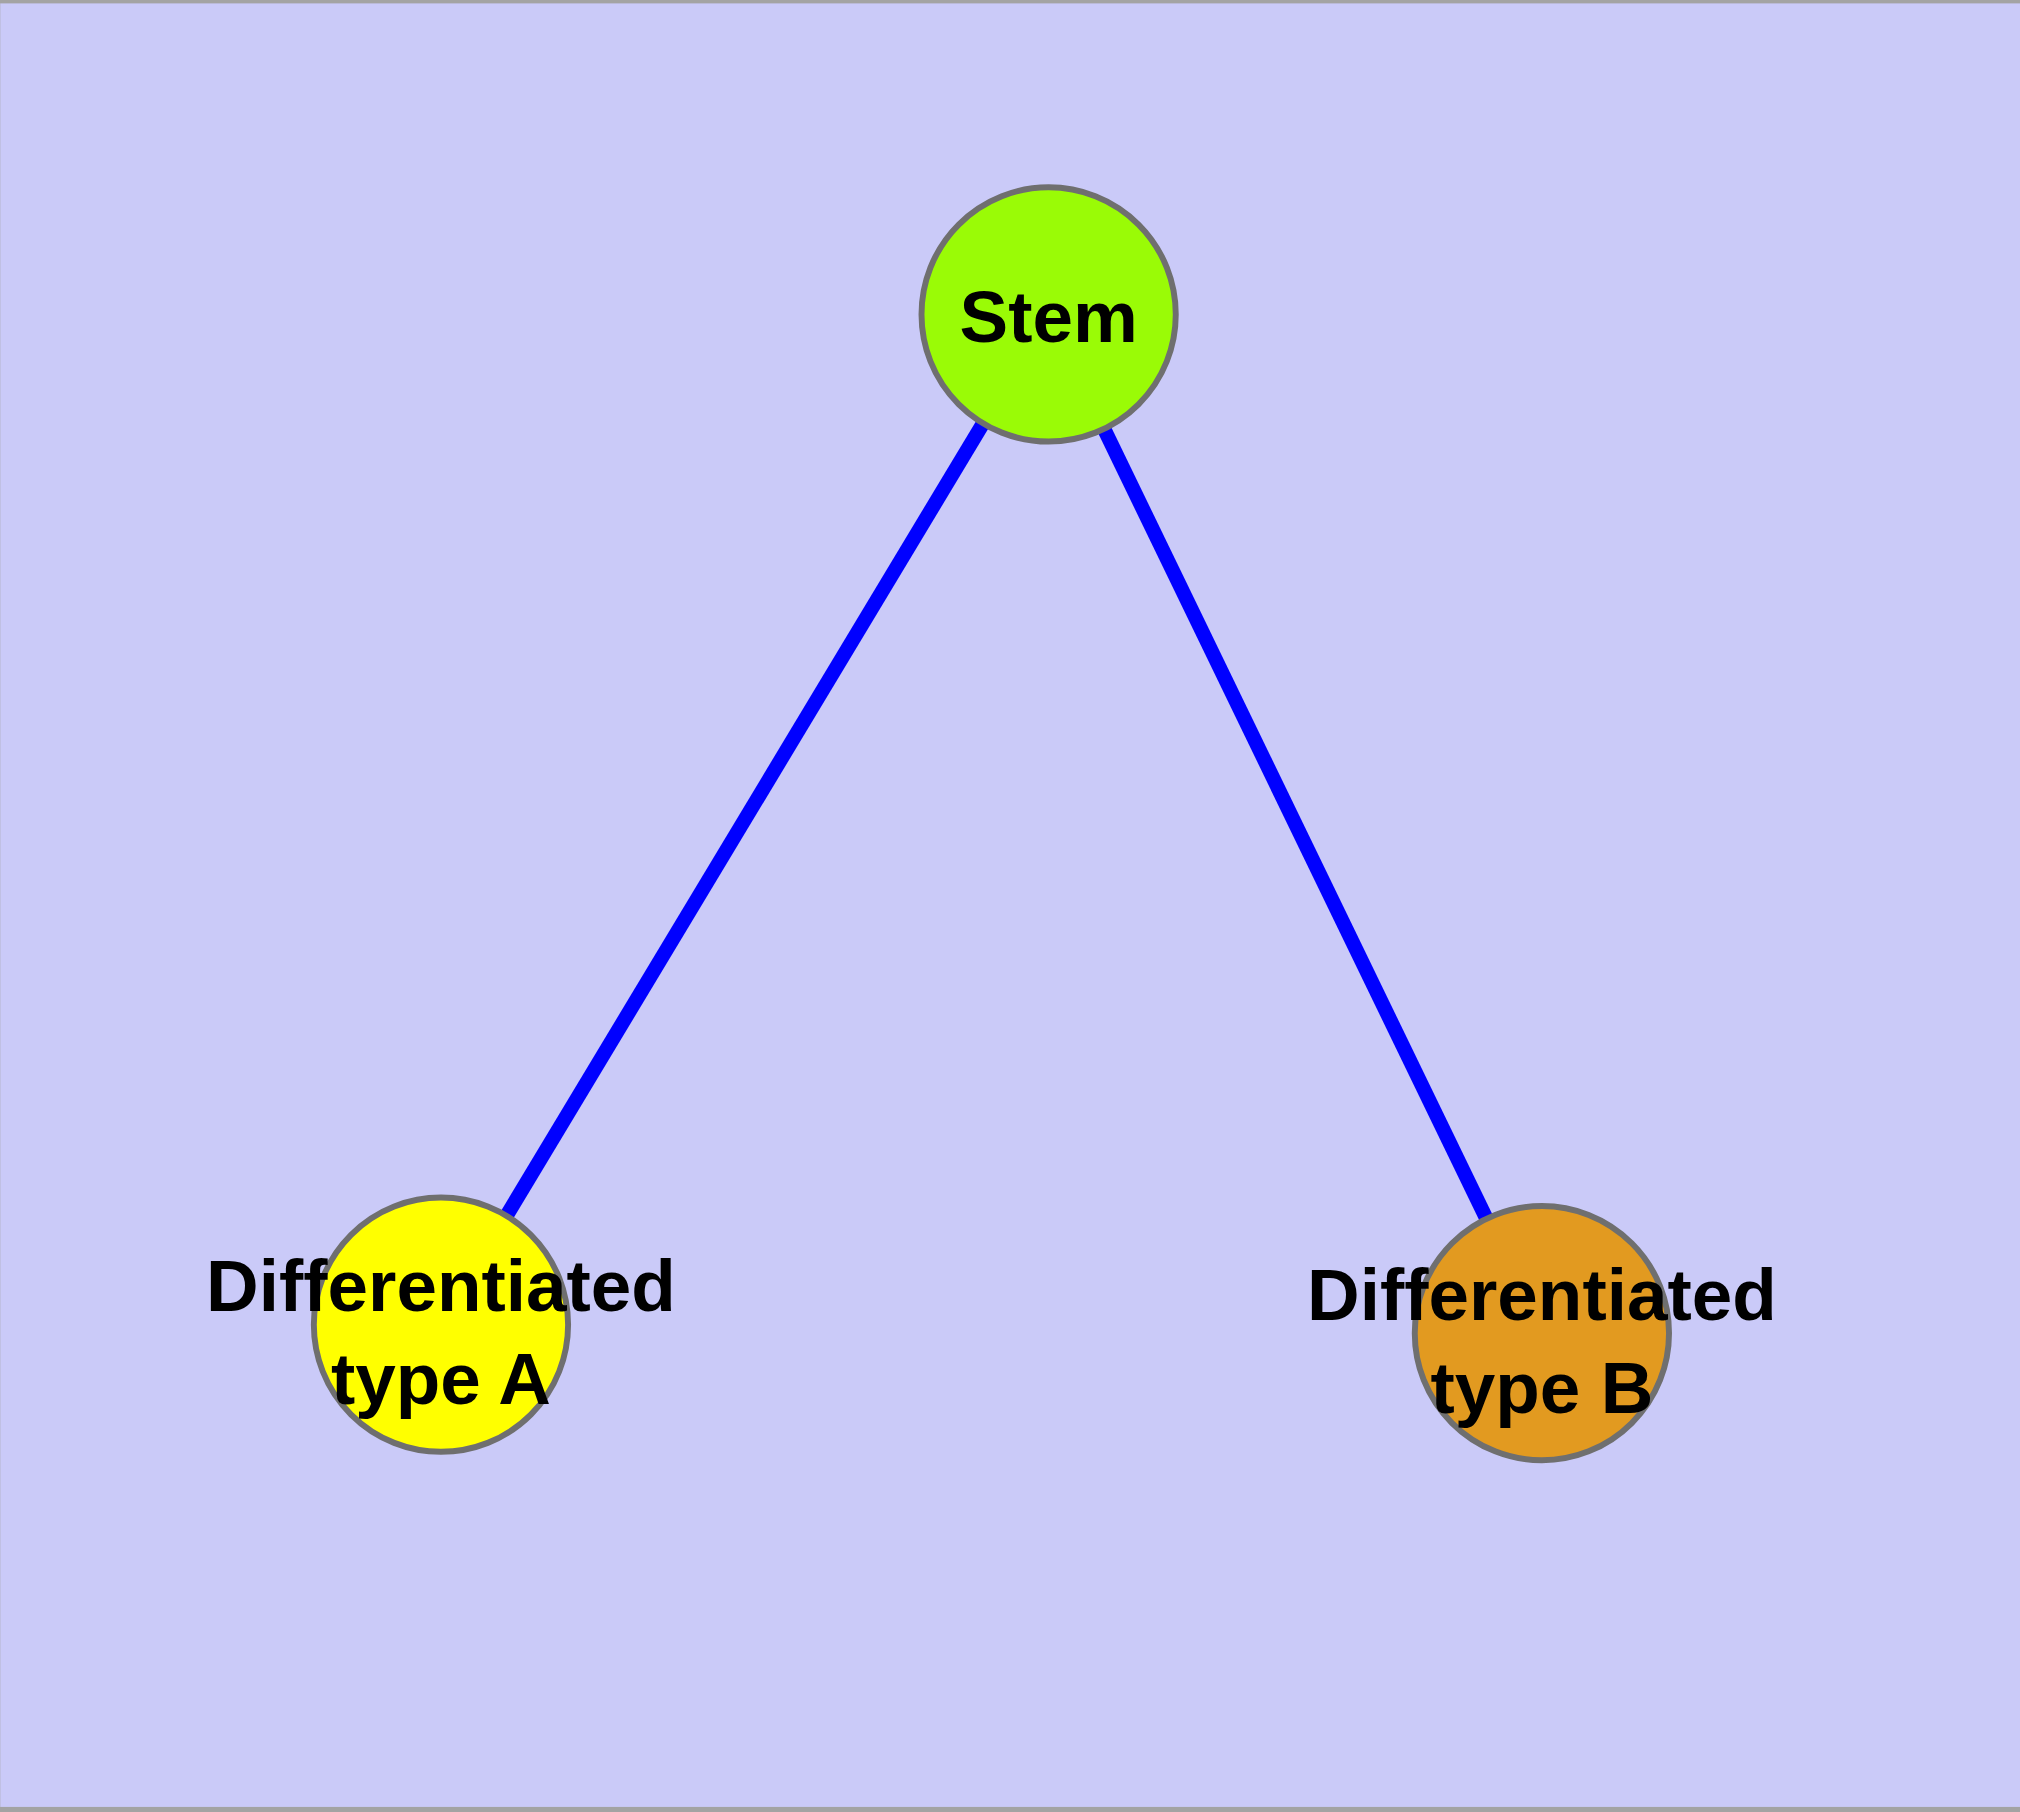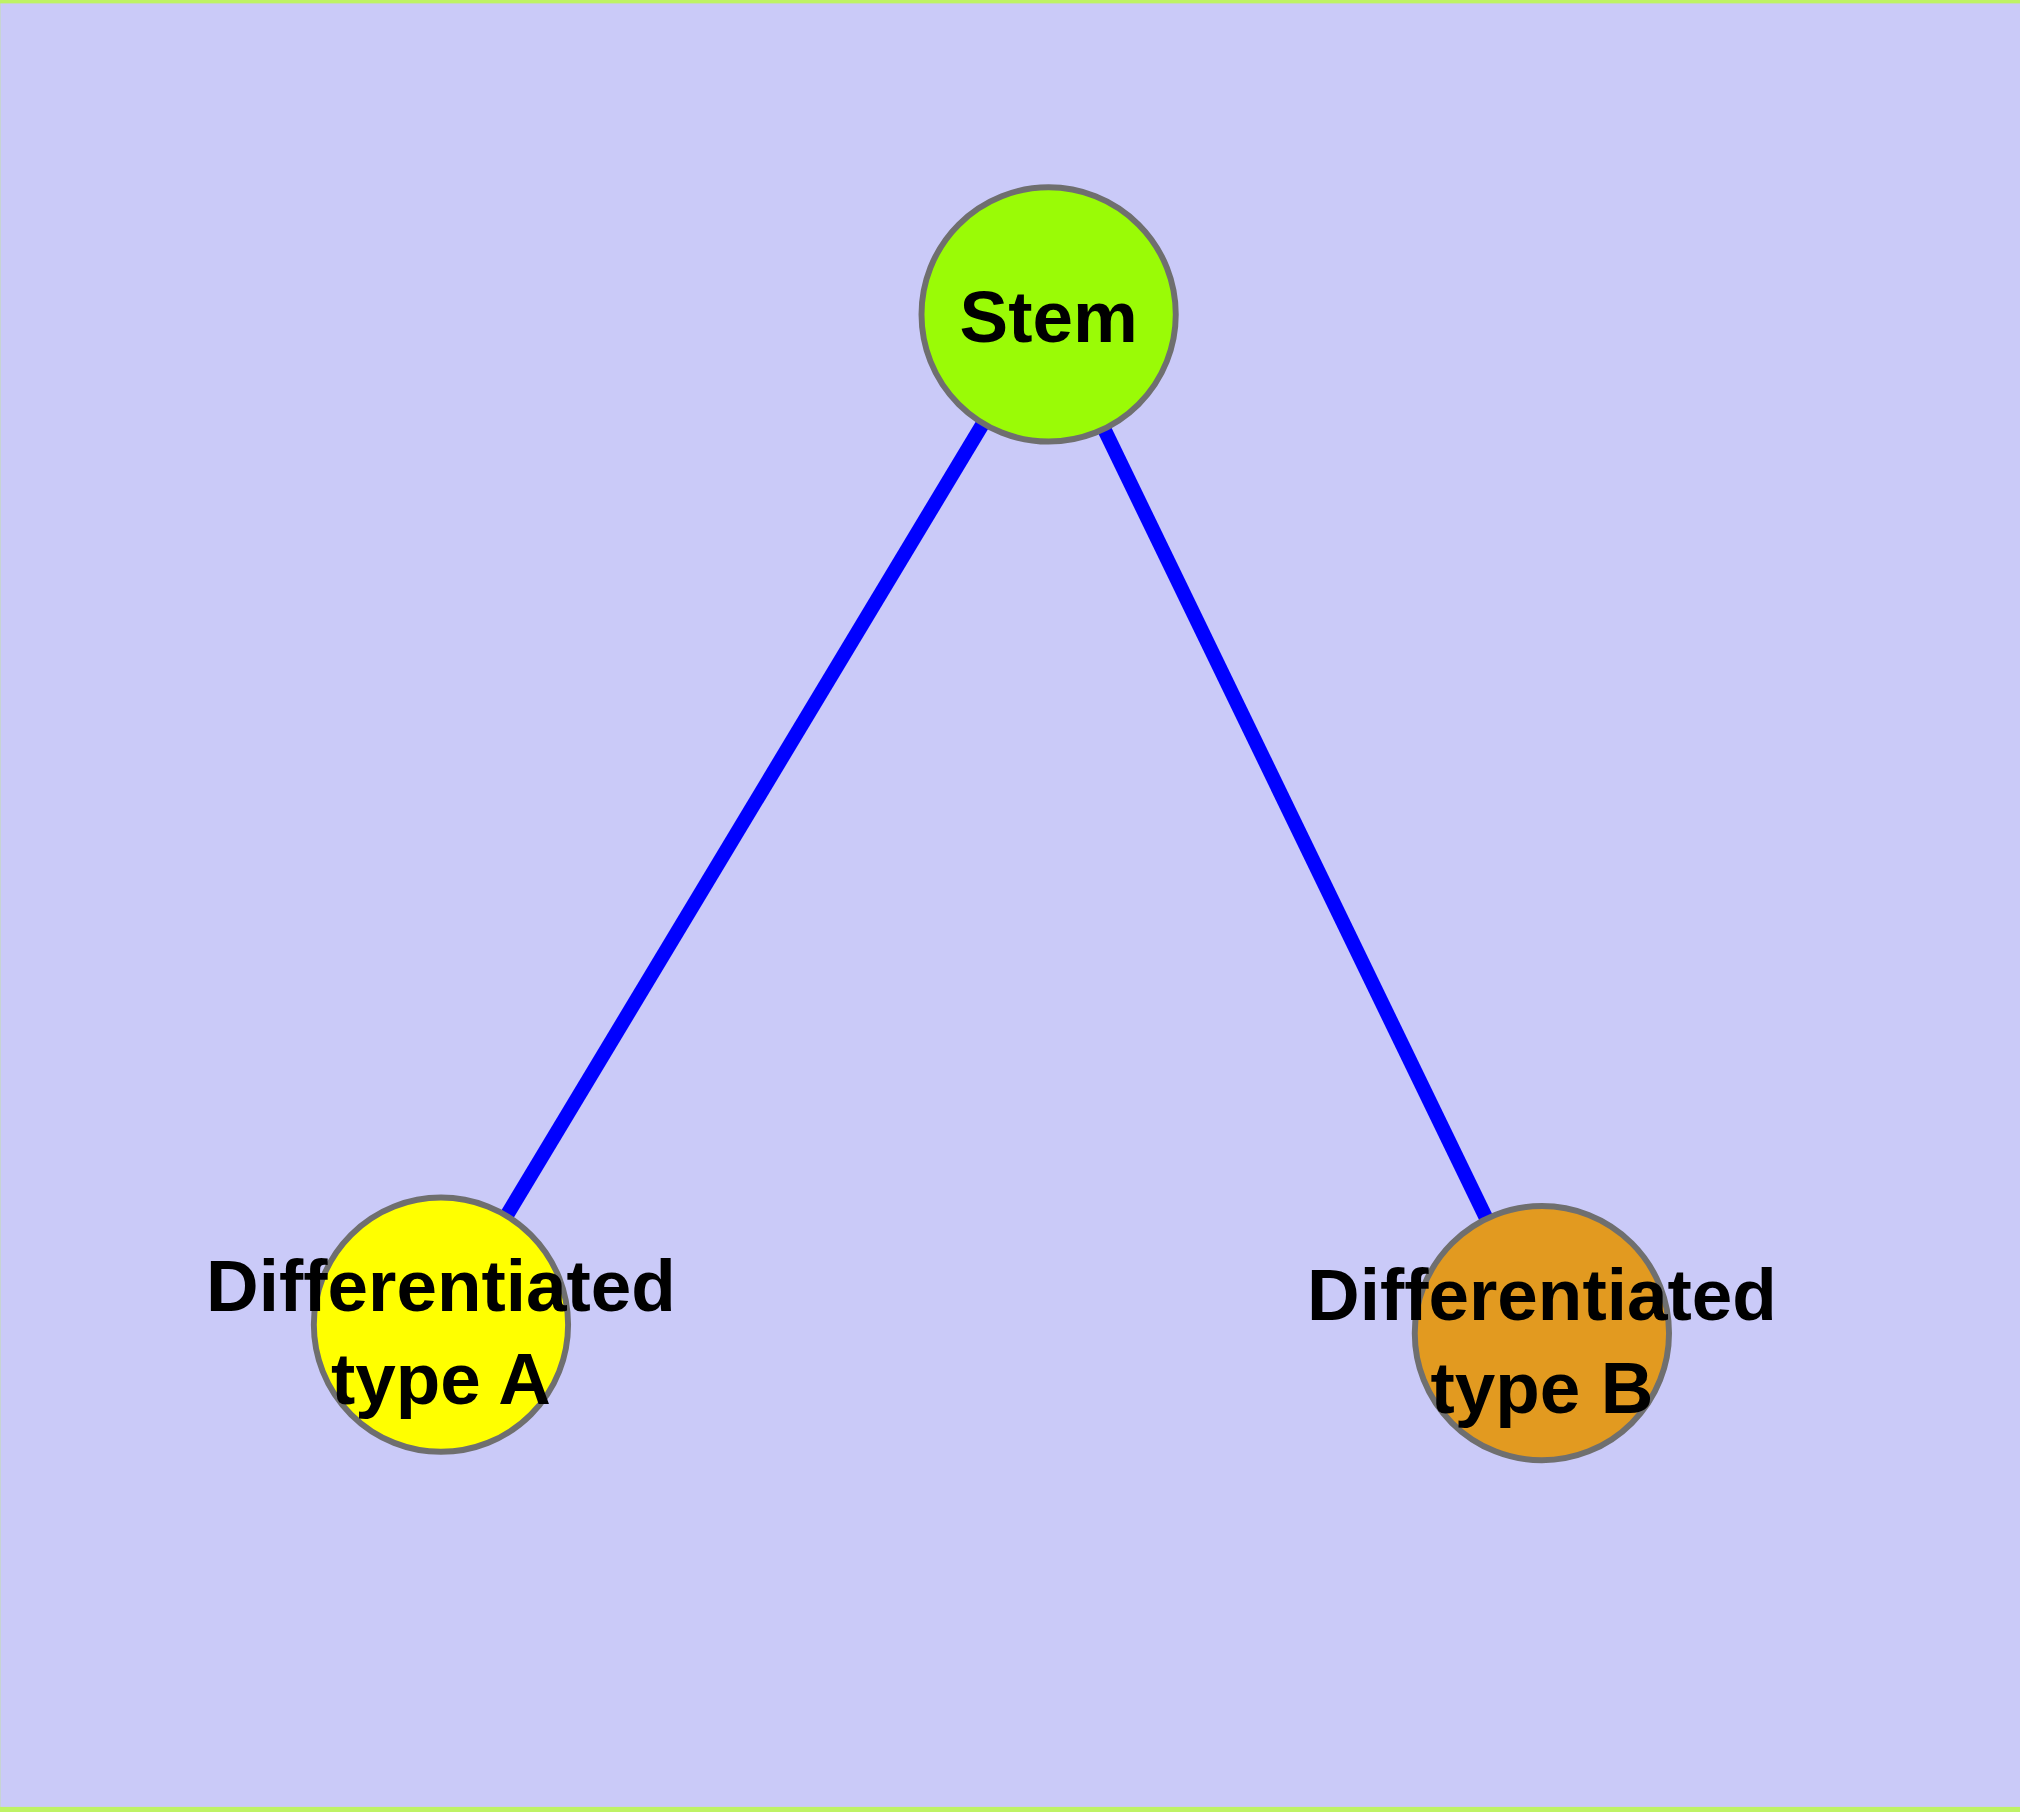--- a/index.html
+++ b/index.html
@@ -5,21 +5,21 @@
   html, body {
     margin: 0;
     padding: 0;
     background: #ffffff;
     font-family: "Liberation Sans", sans-serif;
   }
   .stage {
     width: 2021px;
     height: 1812px;
     position: relative;
-    background: #bef264;
+    background: #a3a3a3;
   }
   svg.diagram {
     display: block;
     width: 2021px;
     height: 1812px;
   }
   .edge {
     stroke-width: 17;
     fill: none;
     stroke-linecap: butt;

